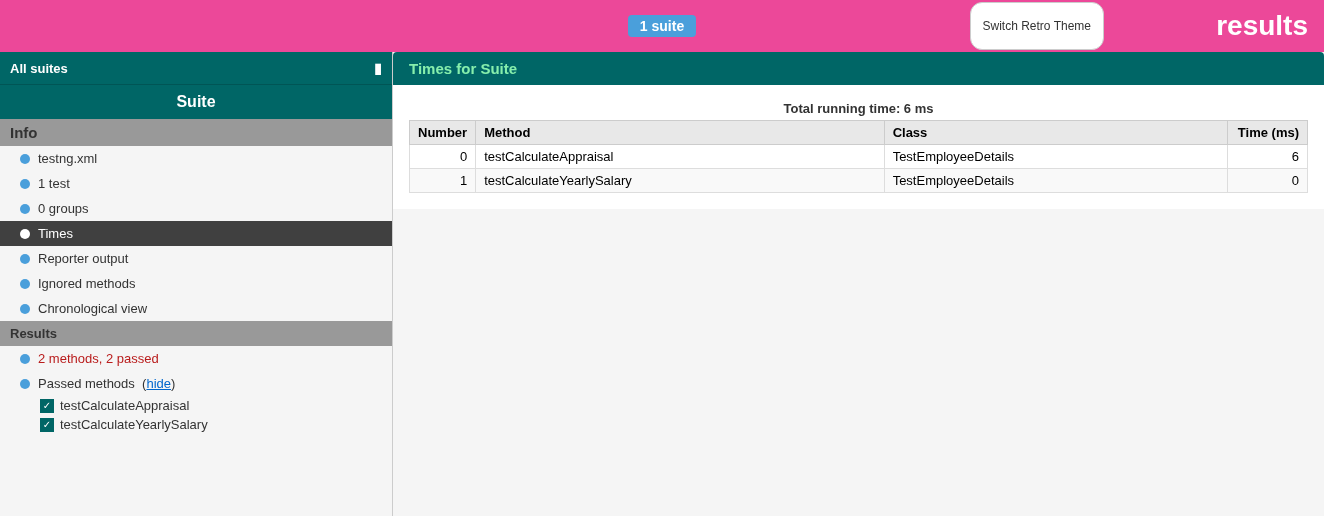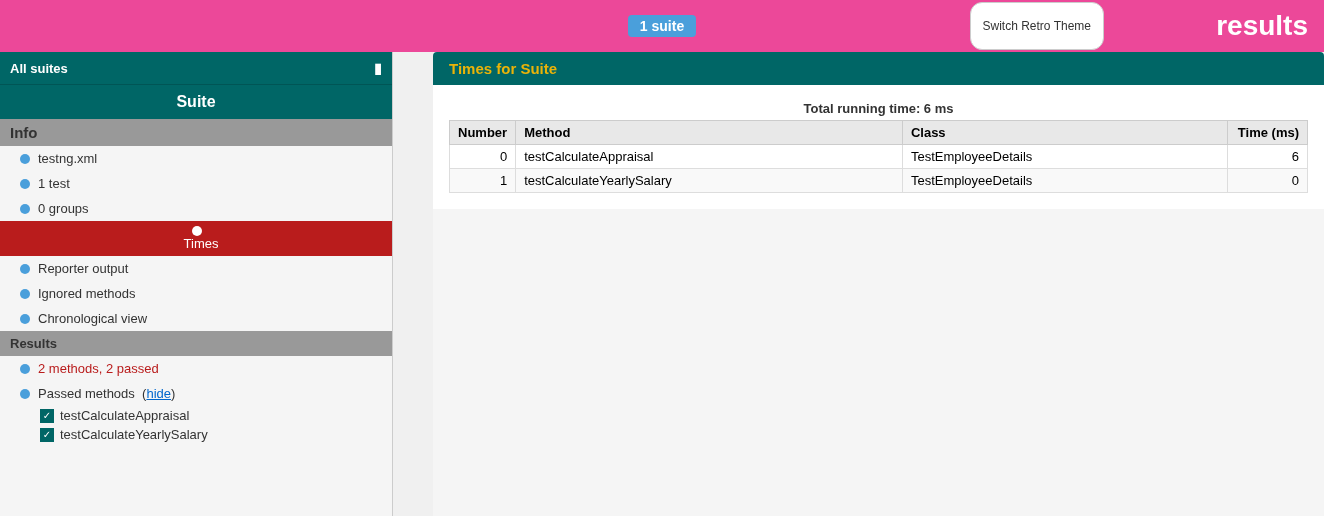--- a/index.html
+++ b/index.html
@@ -40,21 +40,20 @@
       border-radius: 12px;
       padding: 16px 12px;
       cursor: pointer;
       font-size: 12px;
     }
 
     
     .main-layout {
       display: flex;
       height: calc(516px - 52px);
-      gap: 40px;
     }
 
     
     .sidebar {
       width: 393px;
       min-width: 393px;
       background: #f5f5f5;
       border-right: 1px solid #ccc;
       overflow-y: auto;
     }
@@ -94,23 +93,22 @@
 
     .sidebar-item {
       display: flex;
       align-items: center;
       padding: 5px 10px 5px 20px;
       cursor: pointer;
       color: #333;
       text-decoration: none;
     }
     .sidebar-item.active {
-      background: #b91c1c;
-      color: white;
-      flex-direction: column;
+      background: #404040;
+      color: white;
     }
     .sidebar-item.active .dot {
       background: white;
     }
 
     .dot {
       width: 10px;
       height: 10px;
       border-radius: 50%;
       background: #4a9fdb;
@@ -157,21 +155,21 @@
     
     .main-content {
       flex: 1;
       padding: 0;
       overflow-y: auto;
       background: #f5f5f5;
     }
 
     .panel-title {
       background: #006666;
-      color: #eab308;
+      color: #86efac;
       padding: 8px 16px;
       font-size: 15px;
       font-weight: bold;
       border-radius: 4px 4px 0 0;
     }
 
     .panel-body {
       padding: 16px;
       background: white;
     }

